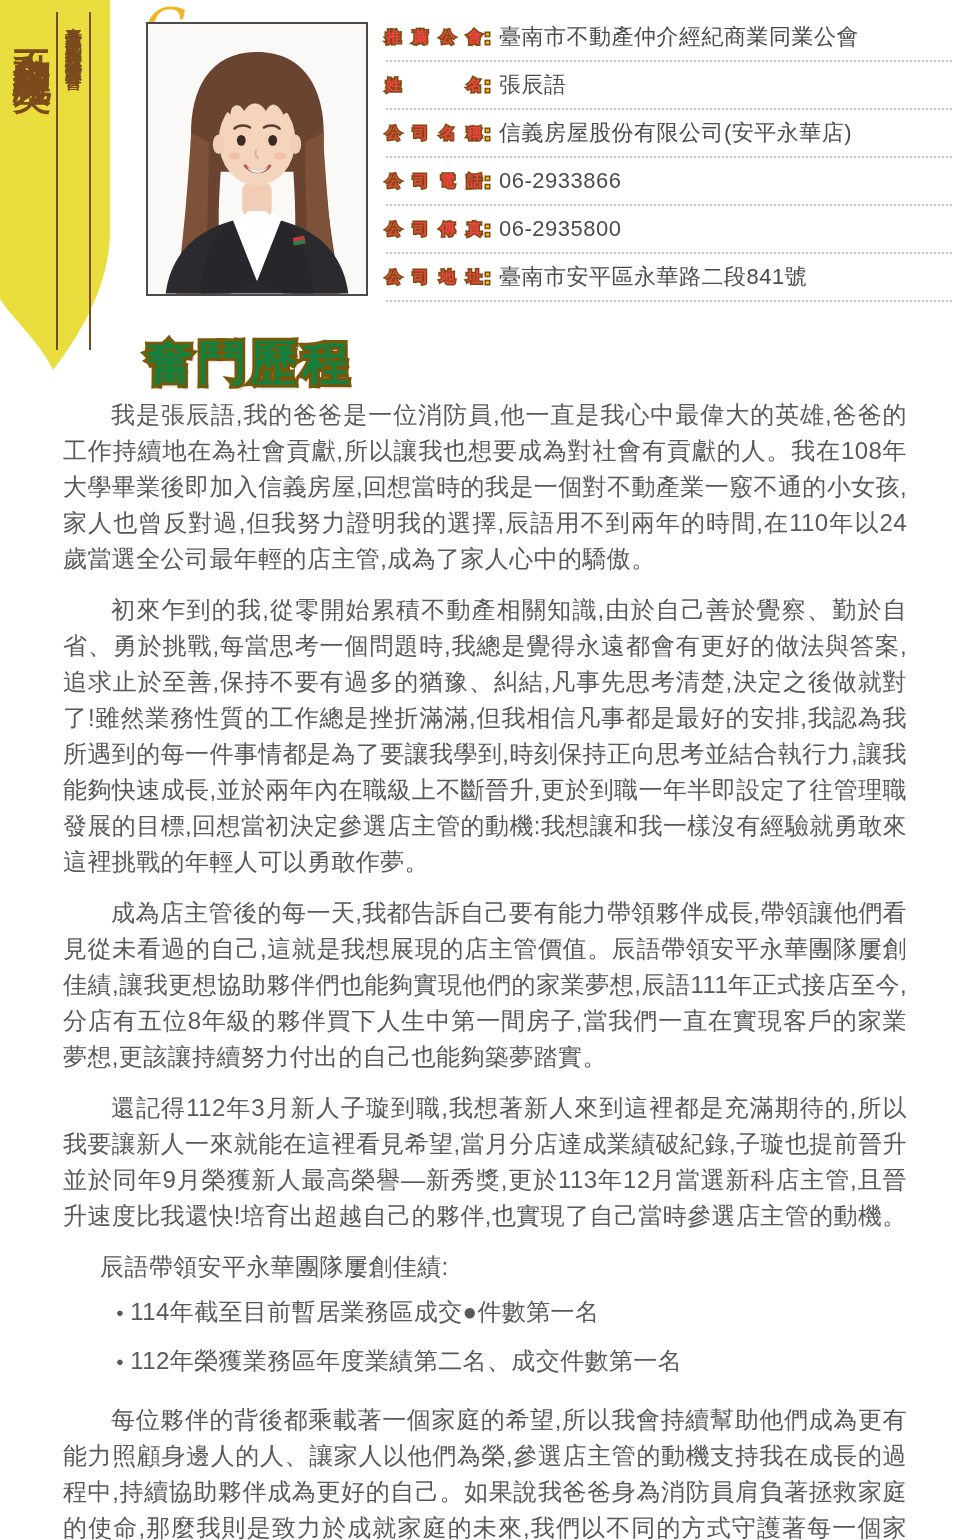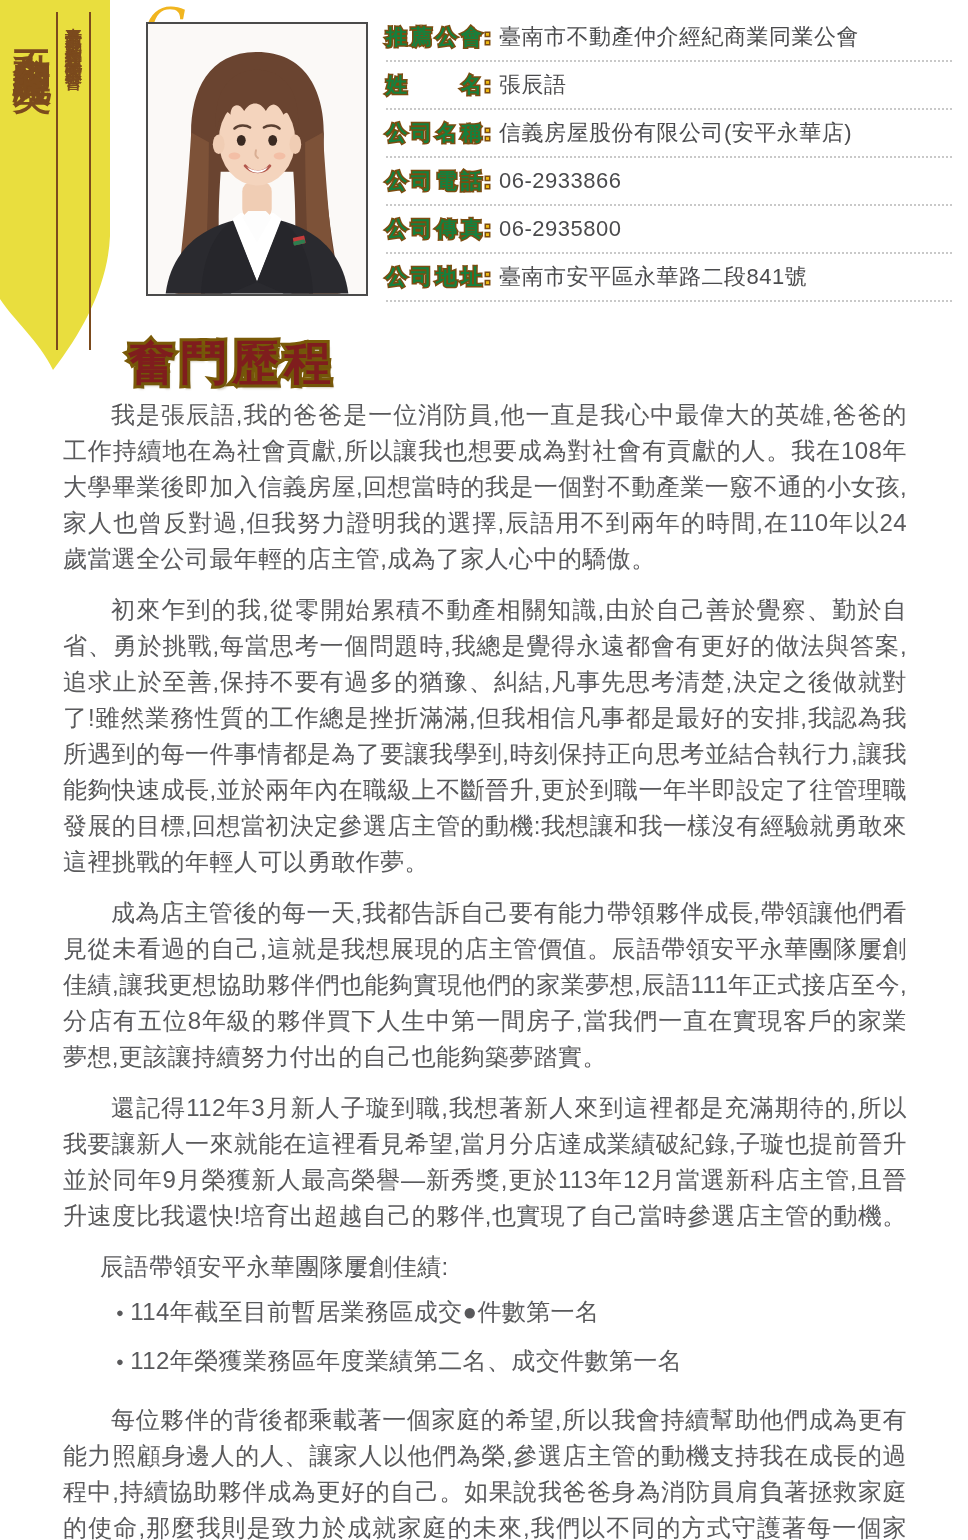--- a/index.html
+++ b/index.html
@@ -40,38 +40,38 @@
   .photo-frame svg { display:block; width:100%; height:100%; }
 
   
   .info { position:absolute; left:386px; top:14px; width:566px; }
   .info-row {
     display:flex; align-items:center; height:48px;
     border-bottom:2px dotted #c9c9c9;
   }
   .gold-label {
     display:inline-block; width:96px;
-    font-size:21px; font-weight:bold;
-    color:#15803d;
+    font-size:15px; font-weight:bold;
+    color:#ef4444;
     -webkit-text-stroke:3px #7c4c10;
     paint-order:stroke fill;
     text-align:justify; text-align-last:justify;
   }
   .gold-colon {
     font-size:21px; font-weight:bold; color:#f0bc13;
     -webkit-text-stroke:3px #7c4c10; paint-order:stroke fill;
     margin:0 8px 0 2px;
   }
   .info-value { font-size:22px; color:#4b4b4d; letter-spacing:0.5px; }
 
   
   .section-title {
-    position:absolute; left:128px; top:332px;
+    position:absolute; left:146px; top:332px;
     font-size:47px; font-weight:bold; letter-spacing:5px;
-    color:#7f1d1d;
+    color:#15803d;
     -webkit-text-stroke:6px #7a5a08;
     paint-order:stroke fill;
     text-shadow:3px 4px 2px rgba(90,70,20,0.25);
   }
 
   
   .article {
     position:absolute; left:48px; top:382px; width:874px;
     font-size:24px; line-height:36px; color:#59595b;
     text-align:justify; letter-spacing:0.4px;

